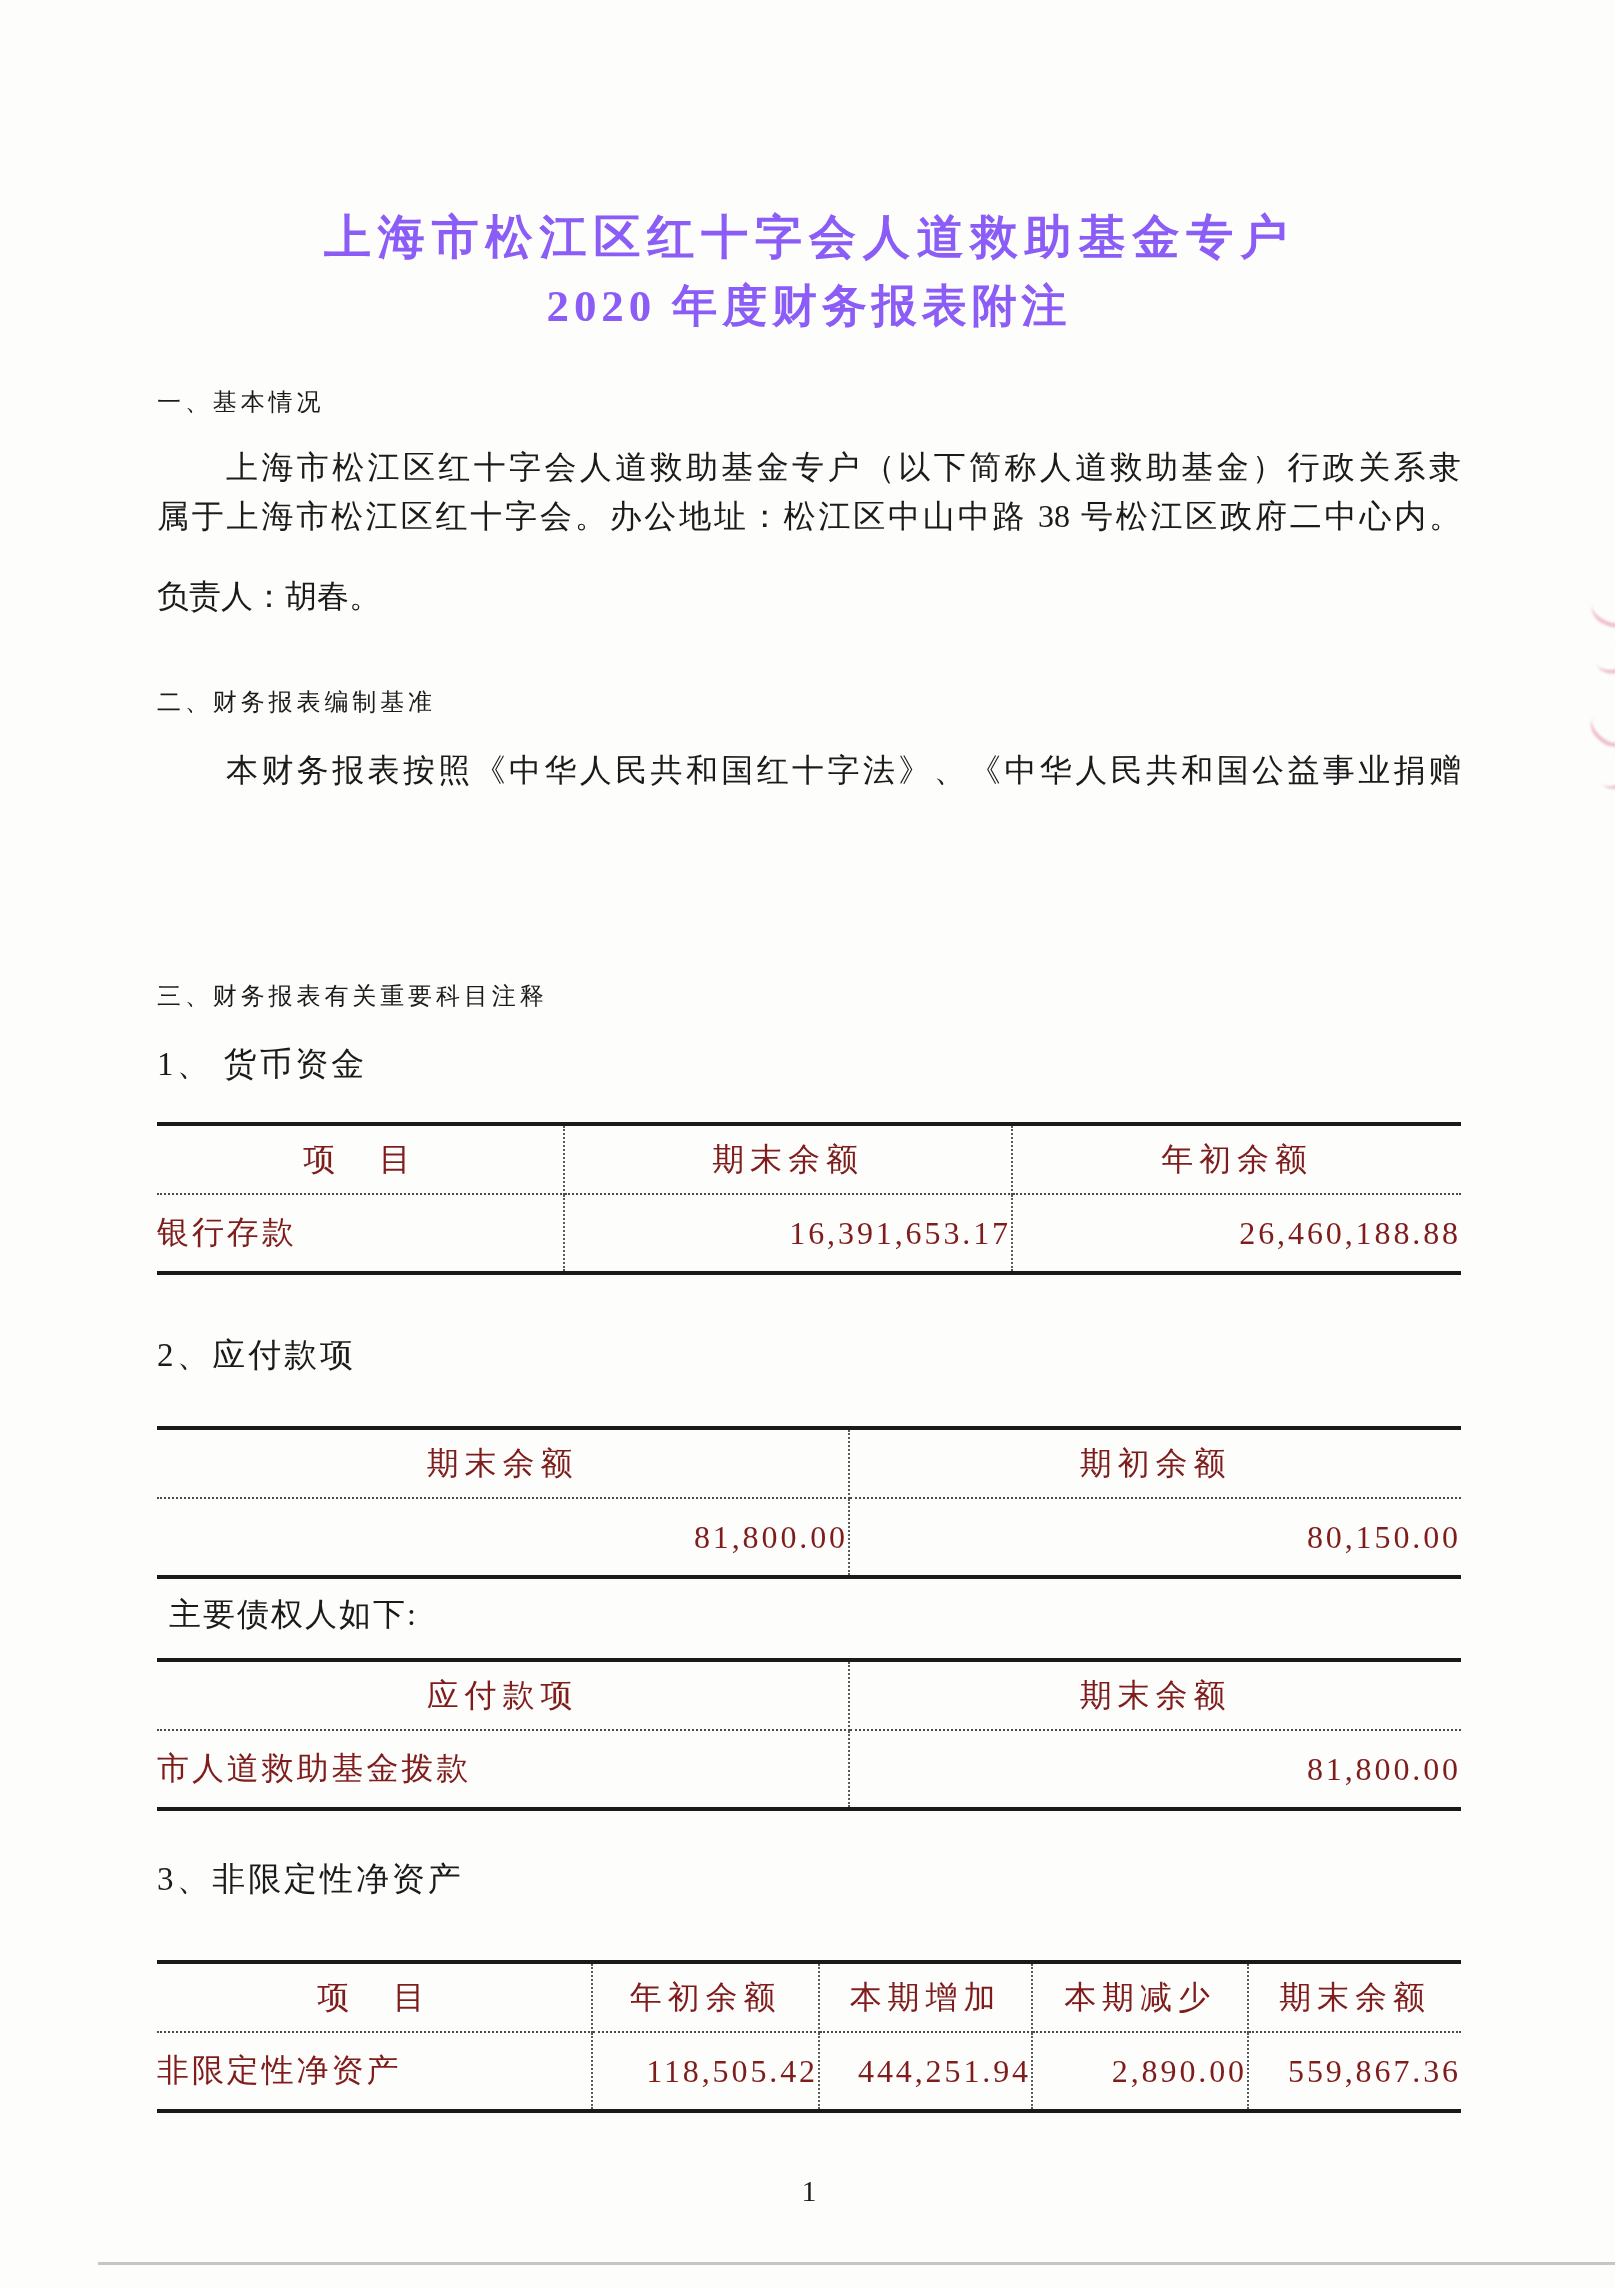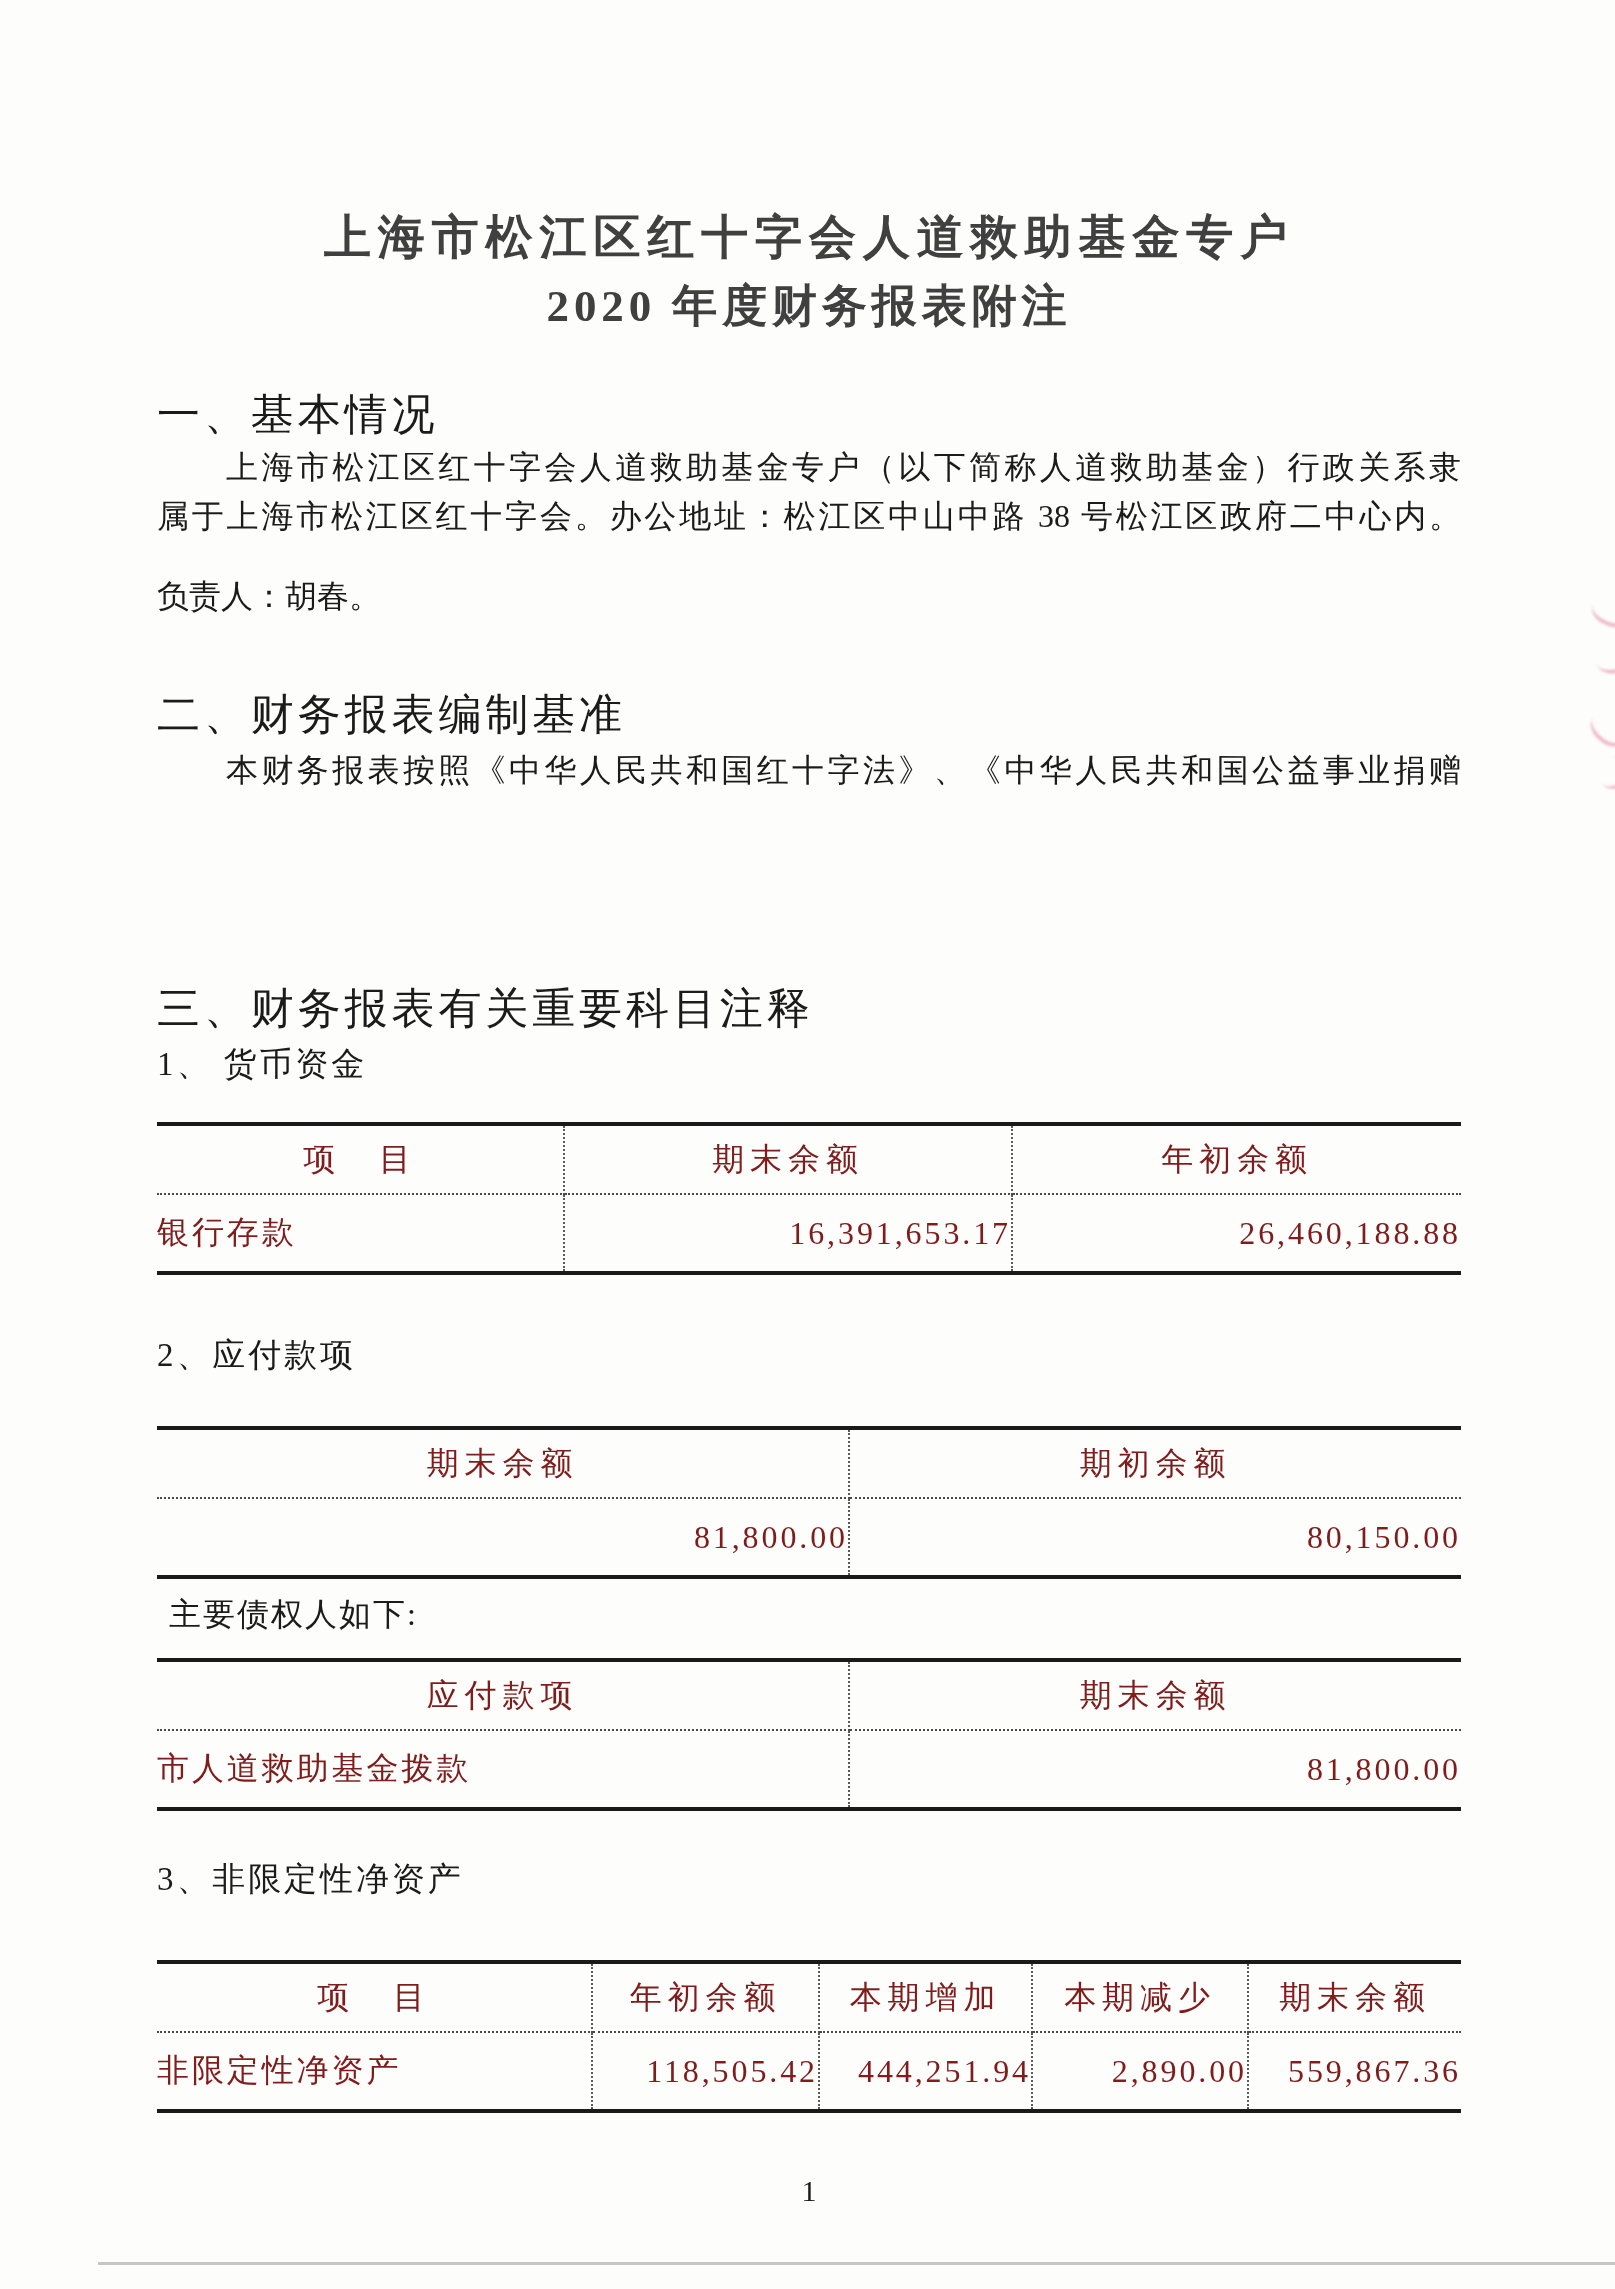--- a/index.html
+++ b/index.html
@@ -6,24 +6,24 @@
   .page{
     position:relative;
     width:1615px;height:2290px;
     background:#fdfdfc;
     overflow:hidden;
     font-family:"Liberation Serif","DejaVu Serif",serif;
     color:#1b1b1b;
   }
   .abs{position:absolute;}
   .content{left:157px;width:1304px;}
-  .title{text-align:center;font-weight:bold;color:#404040;}
+  .title{text-align:center;font-weight:bold;color:#8b5cf6;}
   .title1{top:206px;font-size:47px;letter-spacing:6.9px;}
   .title2{top:276px;font-size:45px;letter-spacing:4.9px;}
-  .sec-h{font-size:43px;letter-spacing:3.9px;white-space:nowrap;}
+  .sec-h{font-size:24px;letter-spacing:3.9px;white-space:nowrap;}
   .sub-h{font-size:33px;letter-spacing:2.9px;white-space:nowrap;}
   .pline{font-size:32px;white-space:nowrap;}
   .just{white-space:normal;text-align:justify;text-align-last:justify;}
   .indent{text-indent:69px;}
   .note-line{font-size:32px;letter-spacing:2px;}
 
   table.tbl{
     position:absolute;left:157px;width:1304px;
     border-collapse:collapse;table-layout:fixed;
     font-size:32px;color:#7f1d1d;

